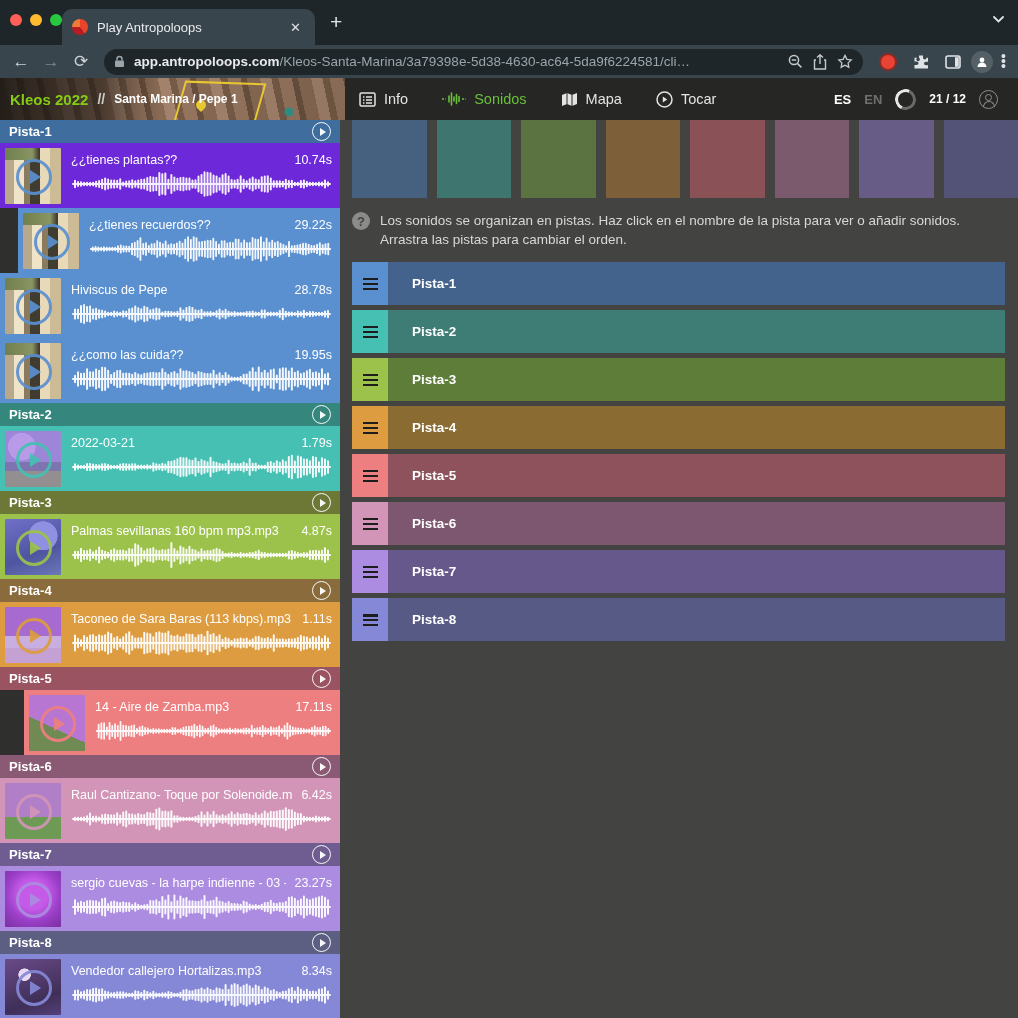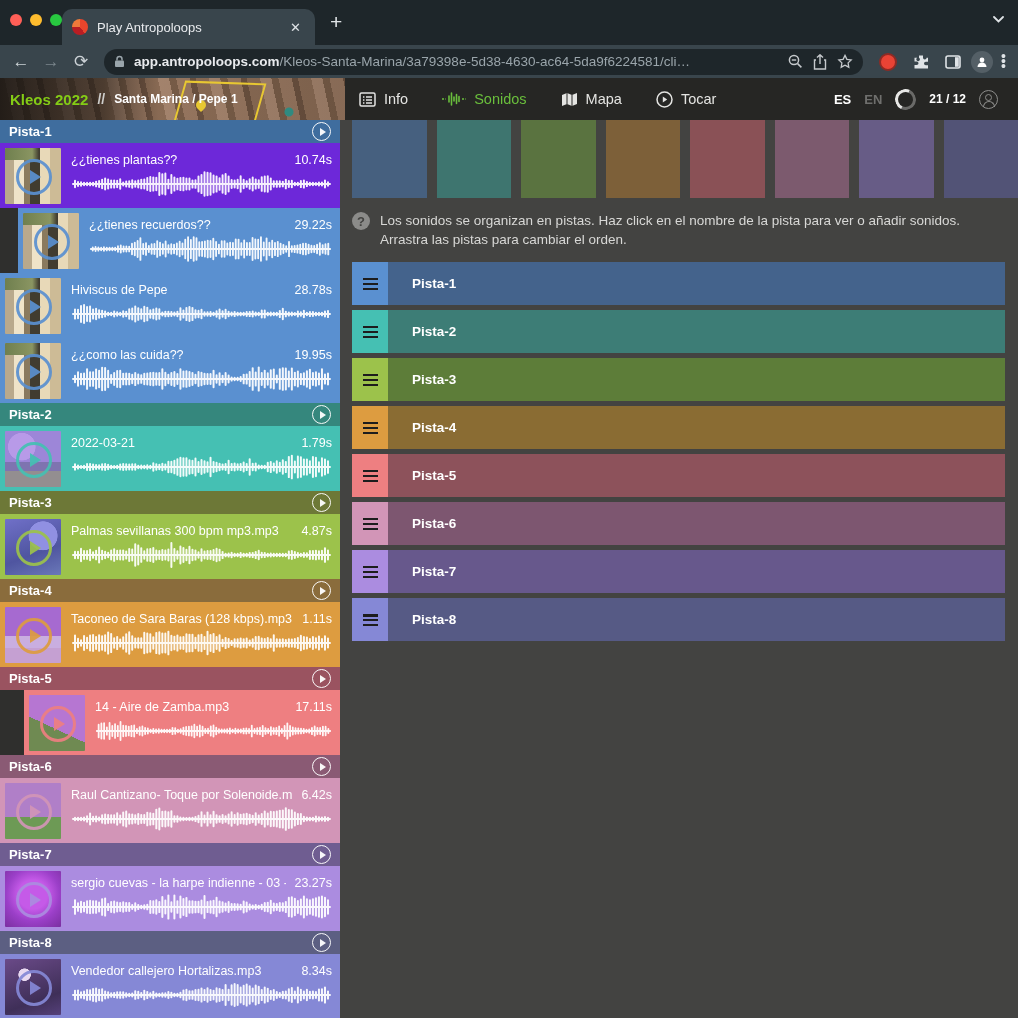--- a/index.html
+++ b/index.html
@@ -328,21 +328,21 @@
           </span>
       </div>
       <div class="clip" style="background: rgb(156, 194, 75);">
         <div class="thumb th3">
           <span class="playov" style="border-color: rgb(156, 194, 75);">
               <i style="border-left-color: rgb(156, 194, 75);"></i>
             </span>
         </div>
         <div class="cbody">
           <div class="crow1">
-              <span class="ctitle">Palmas sevillanas 300 bpm mp3.mp3</span>
+              <span class="ctitle">Palmas sevillanas 160 bpm mp3.mp3</span>
               <span class="cdur">4.87s</span>
             </div>
           <svg class="wave" viewBox="0 0 260 30" preserveAspectRatio="none">
               <path d="M2,15H258M4,11.5V18.5M7,11.4V18.6M10,8.2V21.8M13,10.6V19.4M16,10.7V19.3M19,9.4V20.6M22,11.9V18.1M25,10.3V19.7M28,7.0V23.0M31,10.5V19.5M34,11.4V18.6M37,12.6V17.4M40,10.1V19.9M43,8.7V21.3M46,10.5V19.5M49,10.2V19.8M52,10.0V20.0M55,11.1V18.9M58,8.6V21.4M61,9.1V20.9M64,3.5V26.5M67,4.8V25.2M70,7.6V22.4M73,11.0V19.0M76,8.9V21.1M79,8.6V21.4M82,7.4V22.6M85,10.1V19.9M88,10.7V19.3M91,9.6V20.4M94,10.1V19.9M97,9.0V21.0M100,2.2V27.8M103,8.6V21.4M106,10.9V19.1M109,5.9V24.1M112,7.5V22.5M115,9.4V20.6M118,6.1V23.9M121,9.4V20.6M124,10.0V20.0M127,12.1V17.9M130,8.9V21.1M133,11.2V18.8M136,10.6V19.4M139,10.7V19.3M142,9.6V20.4M145,8.3V21.7M148,9.2V20.8M151,11.6V18.4M154,13.5V16.5M157,13.2V16.8M160,12.6V17.4M163,13.6V16.4M166,13.6V16.4M169,12.7V17.3M172,13.5V16.5M175,13.5V16.5M178,12.9V17.1M181,12.7V17.3M184,11.6V18.4M187,10.4V19.6M190,12.5V17.5M193,12.7V17.3M196,13.5V16.5M199,13.4V16.6M202,13.6V16.4M205,13.7V16.3M208,13.6V16.4M211,13.6V16.4M214,13.7V16.3M217,11.2V18.8M220,10.7V19.3M223,11.8V18.2M226,12.8V17.2M229,13.7V16.3M232,12.9V17.1M235,13.1V16.9M238,10.6V19.4M241,10.7V19.3M244,10.3V19.7M247,10.8V19.2M250,10.3V19.7M253,7.6V22.4M256,10.2V19.8" stroke="#ffffff" stroke-width="2" stroke-linecap="round" fill="none" opacity=".93"></path>
             </svg>
         </div>
       </div>
     </section>
 
     <section>
@@ -353,21 +353,21 @@
           </span>
       </div>
       <div class="clip" style="background: rgb(221, 156, 64);">
         <div class="thumb th4">
           <span class="playov" style="border-color: rgb(221, 156, 64);">
               <i style="border-left-color: rgb(221, 156, 64);"></i>
             </span>
         </div>
         <div class="cbody">
           <div class="crow1">
-              <span class="ctitle">Taconeo de Sara Baras (128 kbps).mp3</span>
+              <span class="ctitle">Taconeo de Sara Baras (113 kbps).mp3</span>
               <span class="cdur">1.11s</span>
             </div>
           <svg class="wave" viewBox="0 0 260 30" preserveAspectRatio="none">
               <path d="M2,15H258M4,6.9V23.1M7,10.4V19.6M10,12.1V17.9M13,7.5V22.5M16,9.3V20.7M19,6.9V23.1M22,6.4V23.6M25,8.6V21.4M28,6.7V23.3M31,7.7V22.3M34,6.5V23.5M37,3.6V26.4M40,5.2V24.8M43,9.9V20.1M46,8.4V21.6M49,11.1V18.9M52,8.9V21.1M55,5.6V24.4M58,3.4V26.6M61,7.7V22.3M64,10.2V19.8M67,9.8V20.2M70,9.8V20.2M73,3.9V26.1M76,4.7V25.3M79,5.6V24.4M82,8.9V21.1M85,4.1V25.9M88,3.4V26.6M91,4.8V25.2M94,4.8V25.2M97,2.8V27.2M100,7.1V22.9M103,8.1V21.9M106,6.8V23.2M109,8.9V21.1M112,8.6V21.4M115,5.6V24.4M118,6.0V24.0M121,6.2V23.8M124,9.4V20.6M127,6.6V23.4M130,6.2V23.8M133,8.4V21.6M136,3.0V27.0M139,6.4V23.6M142,5.2V24.8M145,8.5V21.5M148,6.7V23.3M151,11.4V18.6M154,9.5V20.5M157,10.6V19.4M160,12.7V17.3M163,11.0V19.0M166,10.9V19.1M169,10.0V20.0M172,10.8V19.2M175,10.2V19.8M178,12.2V17.8M181,11.0V19.0M184,8.5V21.5M187,8.2V21.8M190,10.2V19.8M193,10.7V19.3M196,9.6V20.4M199,10.8V19.2M202,6.6V23.4M205,11.0V19.0M208,11.1V18.9M211,10.9V19.1M214,11.8V18.2M217,10.8V19.2M220,11.1V18.9M223,10.7V19.3M226,9.5V20.5M229,7.2V22.8M232,8.6V21.4M235,9.1V20.9M238,10.7V19.3M241,8.6V21.4M244,9.9V20.1M247,8.0V22.0M250,10.7V19.3M253,7.8V22.2M256,10.1V19.9" stroke="#ffffff" stroke-width="2" stroke-linecap="round" fill="none" opacity=".93"></path>
             </svg>
         </div>
       </div>
     </section>
 
     <section>

